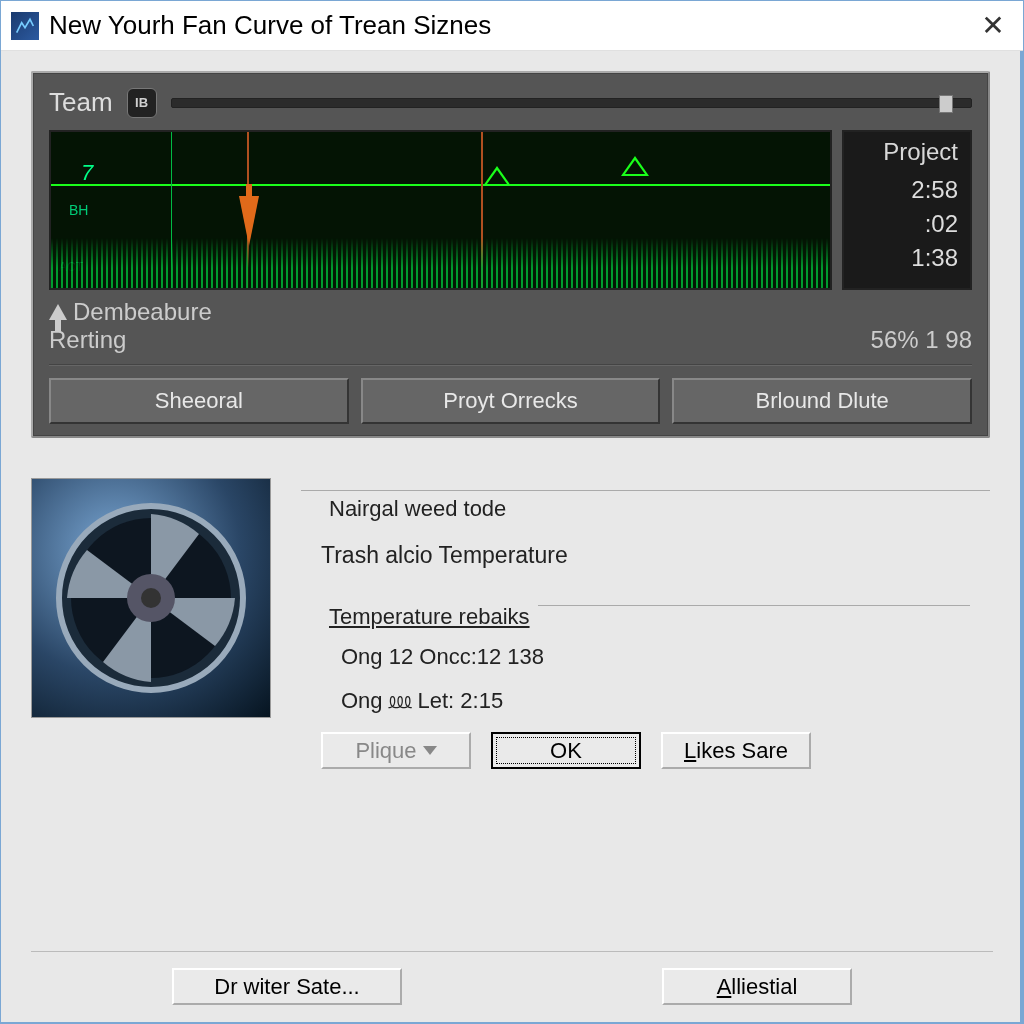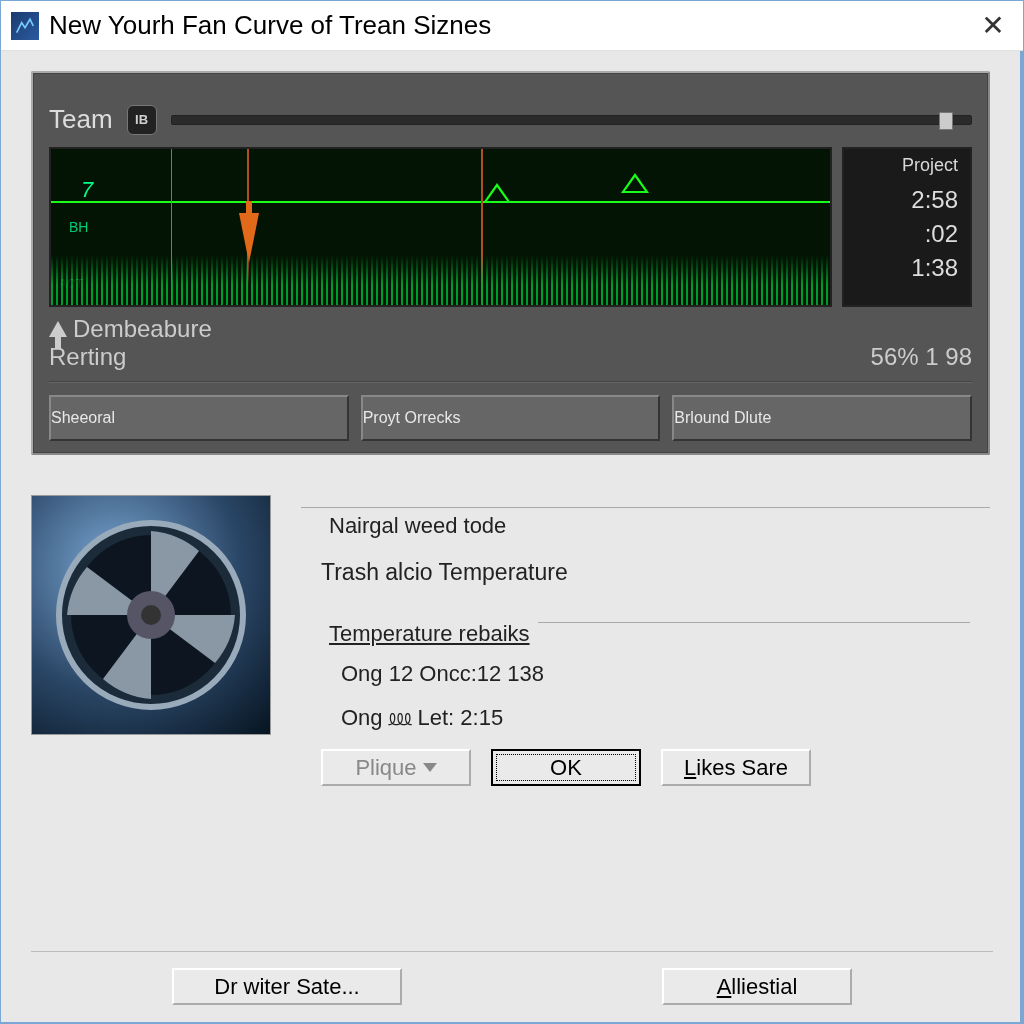--- a/index.html
+++ b/index.html
@@ -38,21 +38,21 @@
     height: calc(1024px - 50px);
     background: #e8e8e8;
   }
 
   
   .monitor {
     background: #555;
     border: 2px solid #888;
     border-top-color:#aaa; border-left-color:#aaa;
     border-radius: 2px;
-    padding: 31px 16px 12px;
+    padding: 14px 16px 12px;
     box-shadow: inset 0 0 0 1px #444;
   }
   .monitor-top {
     display: flex; align-items: center; gap: 14px;
     margin-bottom: 12px;
   }
   .team-label { color: #ddd; font-size: 26px; }
   .hb-badge {
     width: 30px; height: 30px; border-radius: 6px;
     background: #222; border: 1px solid #777;
@@ -124,21 +124,21 @@
     -webkit-mask-image: linear-gradient(transparent, #000 60%);
     mask-image: linear-gradient(transparent, #000 60%);
   }
   .side-readout {
     width: 130px; height: 160px; background: #1a1a1a;
     border: 2px solid #222; color: #ddd;
     display:flex; flex-direction:column; align-items:flex-end;
     justify-content:flex-start; padding: 6px 12px; gap: 6px;
     font-size: 24px;
   }
-  .side-readout .hdr { font-size: 18px; color:#d8d8d8; margin-bottom:4px; }
+  .side-readout .hdr { font-size: 24px; color:#d8d8d8; margin-bottom:4px; }
 
   .below-graph {
     display:flex; justify-content:space-between; align-items:flex-end;
     color:#ccc; margin-top:8px; font-size:24px;
   }
   .below-left { display:flex; flex-direction:column; }
   .below-left .dline { display:flex; align-items:center; gap:6px; color:#ccc; }
   .up-arrow {
     display:inline-block; width:0; height:0;
     border-left:9px solid transparent; border-right:9px solid transparent;
@@ -149,22 +149,22 @@
     width:6px; height:14px; background:#ccc;
   }
   .monitor hr {
     border:none; border-top:1px solid #444; border-bottom:1px solid #666;
     margin:10px 0 12px;
   }
   .tabbar { display:flex; gap:12px; }
   .tab {
     flex:1; height:46px; background:#666;
     border:2px outset #888; color:#e8e8e8;
-    display:flex; align-items:center; justify-content:flex-start;
-    font-size:16px; gap:8px; cursor:pointer;
+    display:flex; align-items:center; justify-content:center;
+    font-size:22px; gap:8px; cursor:pointer;
   }
   .tab .ticon{
     width:18px;height:18px;border:1px solid #888;background:#345;
     display:inline-block;
   }
 
   
   .lower { display:flex; gap:30px; margin-top:40px; align-items:flex-start; }
   .fan-thumb {
     width: 240px; height: 240px; border:1px solid #999;

